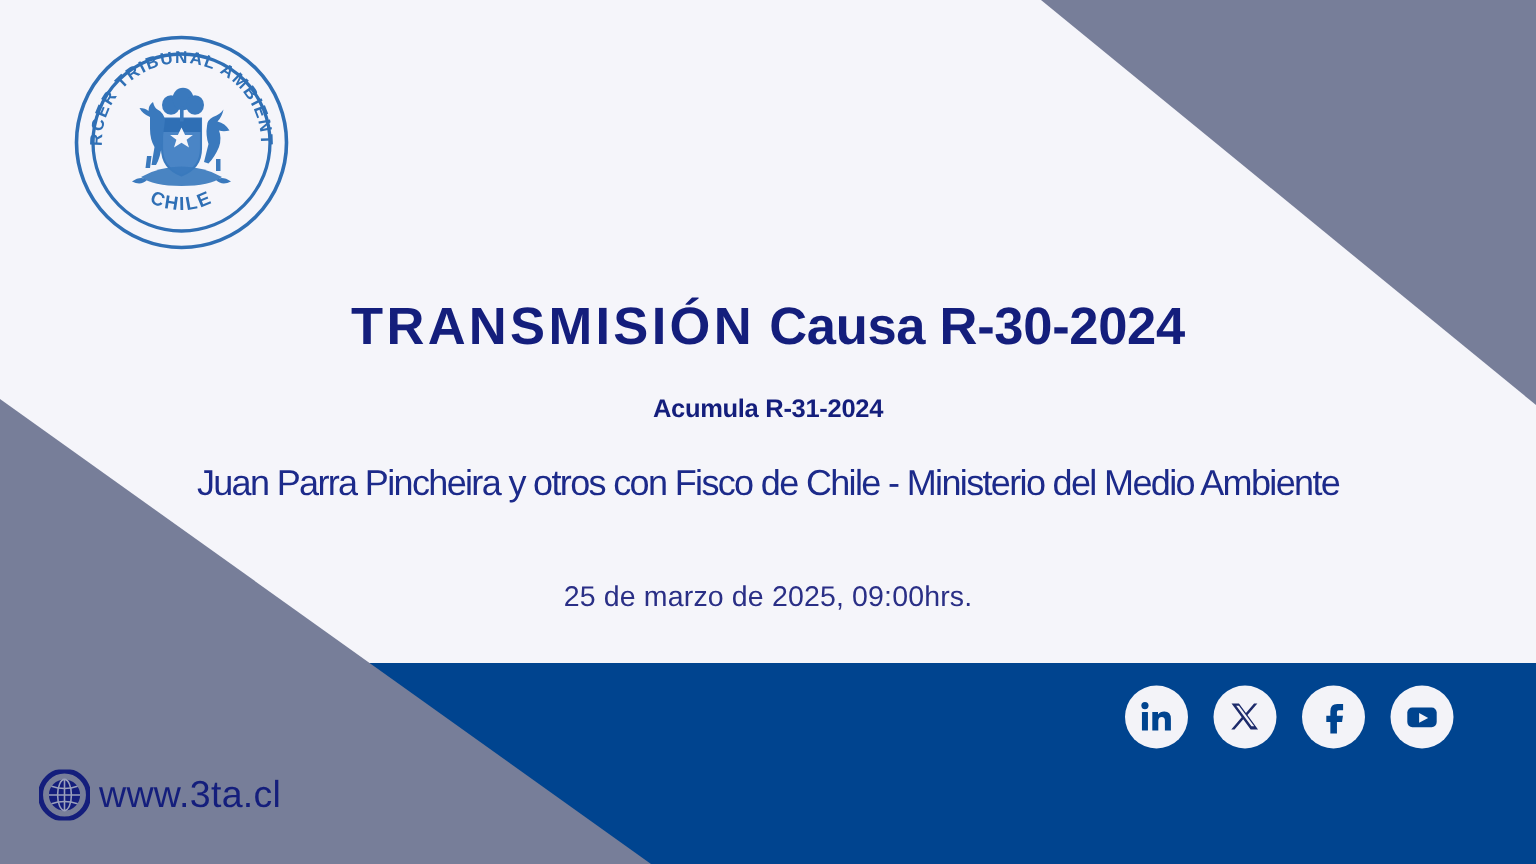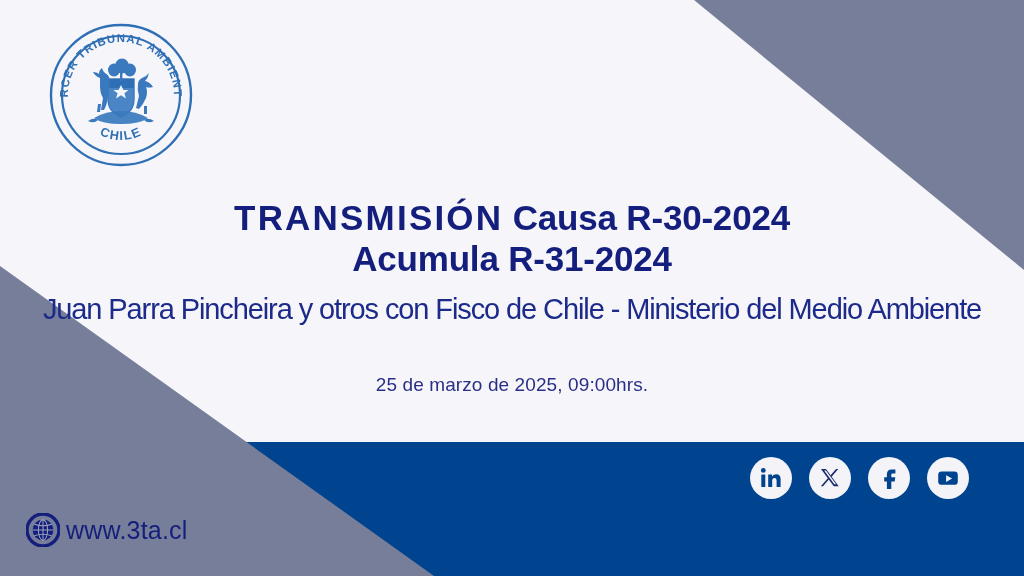--- a/index.html
+++ b/index.html
@@ -88,27 +88,27 @@
   }
 
   #title-main {
     font-size: 35px;
     line-height: 44px;
   }
   #title-main .kw {
     letter-spacing: 2.2px;
   }
   #title-sub {
-    font-size: 35px;
+    font-size: 17px;
     line-height: 34px;
-    margin-top: 2px;
+    margin-top: 16px;
   }
   #case-name {
     color: #1c2a8a;
-    font-size: 29px;
+    font-size: 24px;
     line-height: 34px;
     font-weight: normal;
     margin-top: 16px;
     letter-spacing: -1.1px;
     white-space: nowrap;
   }
   #datetime {
     color: #2a2f86;
     font-size: 19px;
     line-height: 26px;

